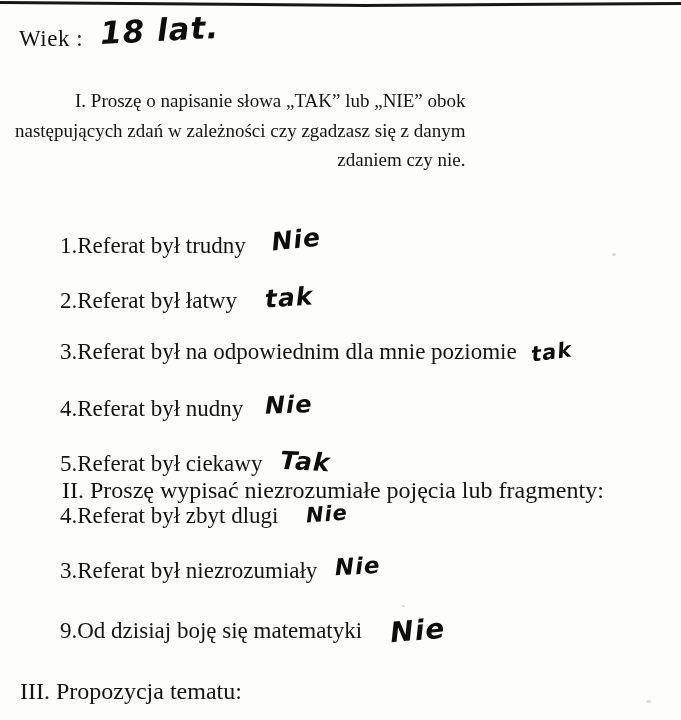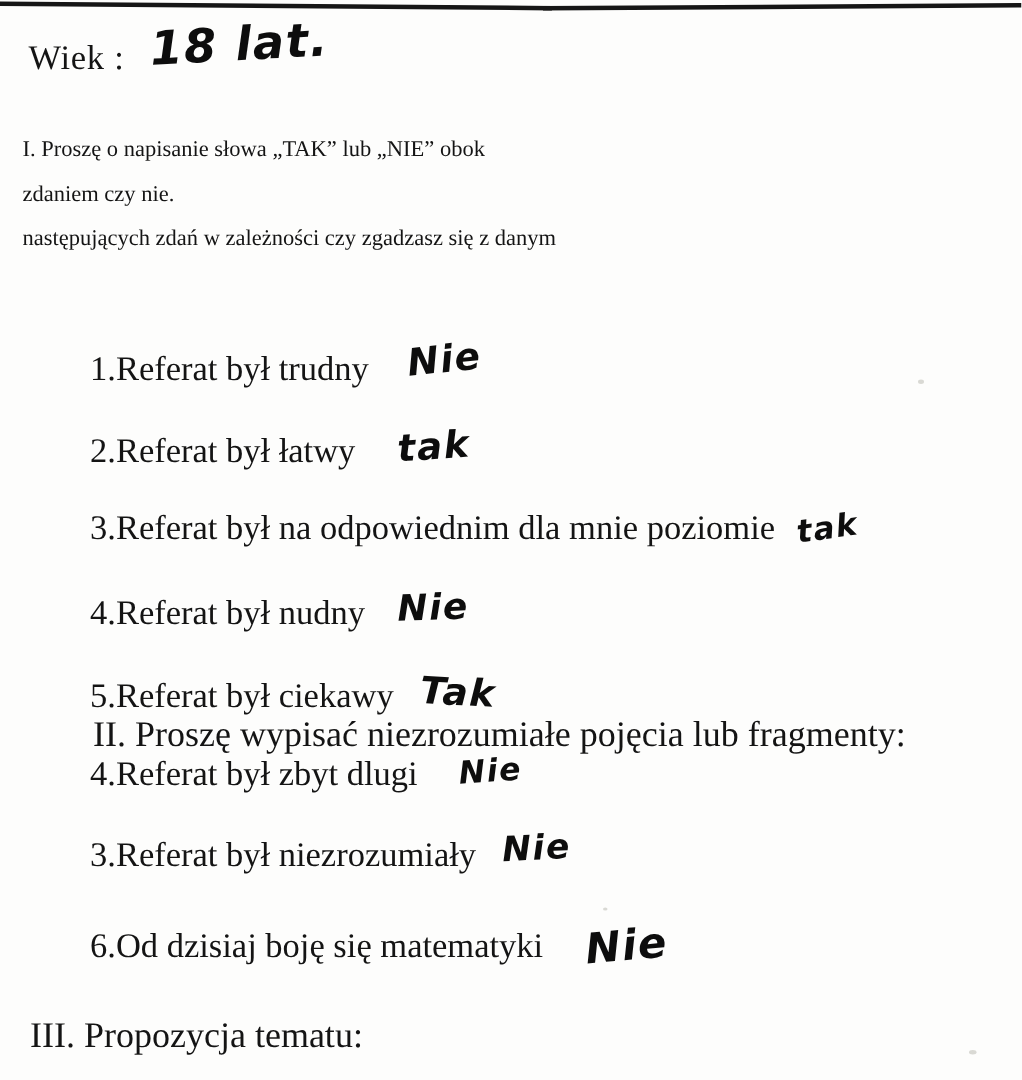--- a/index.html
+++ b/index.html
@@ -44,22 +44,23 @@
   .age-value {
     position: absolute;
     left: 100px; top: 12px;
     font-size: 31px;
     transform: rotate(-3deg);
   }
 
   .para-1 {
     position: absolute;
     left: 15px; top: 86px;
-    font-size: 15px;
+    font-size: 19px;
     line-height: 29.5px;
+    text-align: right;
   }
   .para-1 div { white-space: nowrap; }
 
   .survey-list {
     position: absolute;
     left: 60px; top: 206px;
     font-size: 23px;
   }
   .survey-row {
     height: 30.5px;
@@ -94,22 +95,22 @@
 <div class="page">
 
   <div class="scanline left"></div>
   <div class="scanline right"></div>
 
   <span class="typed age-label">Wiek :</span>
   <span class="hand age-value">18 lat.</span>
 
   <div class="para-1">
     <div>I. Proszę o napisanie słowa „TAK” lub „NIE” obok</div>
+    <div>następujących zdań w zależności czy zgadzasz się z danym</div>
     <div>zdaniem czy nie.</div>
-    <div>następujących zdań w zależności czy zgadzasz się z danym</div>
   </div>
 
   <div class="survey-list">
     <div class="survey-row row-1">
       <span class="q">1.Referat był trudny</span>
       <span class="hand answer">Nie</span>
     </div>
     <div class="survey-row row-2">
       <span class="q">2.Referat był łatwy</span>
       <span class="hand answer">tak</span>
@@ -128,21 +129,21 @@
     </div>
     <div class="survey-row row-6">
       <span class="q">4.Referat był zbyt dlugi</span>
       <span class="hand answer">Nie</span>
     </div>
     <div class="survey-row row-7">
       <span class="q">3.Referat był niezrozumiały</span>
       <span class="hand answer">Nie</span>
     </div>
     <div class="survey-row row-8">
-      <span class="q">6.Od dzisiaj boję się matematyki</span>
+      <span class="q">9.Od dzisiaj boję się matematyki</span>
       <span class="hand answer">Nie</span>
     </div>
   </div>
 
   <span class="typed section-2">II. Proszę wypisać niezrozumiałe pojęcia lub fragmenty:</span>
   <span class="typed section-3">III. Propozycja tematu:</span>
 
   <div class="speck s1"></div>
   <div class="speck s2"></div>
   <div class="speck s3"></div>

